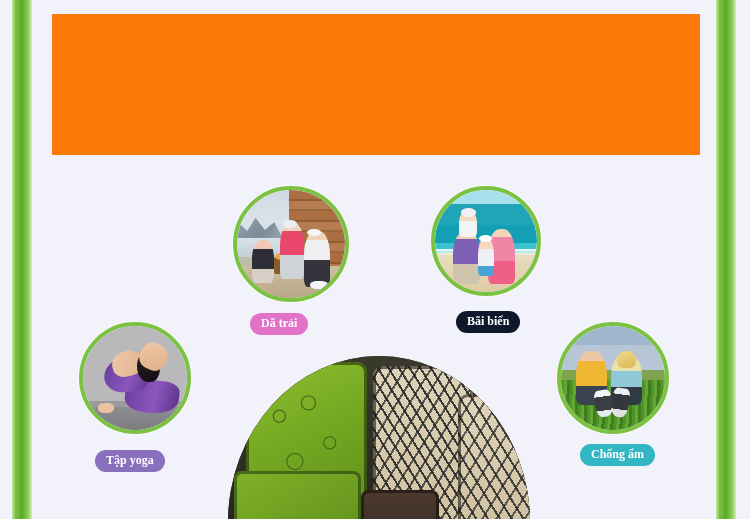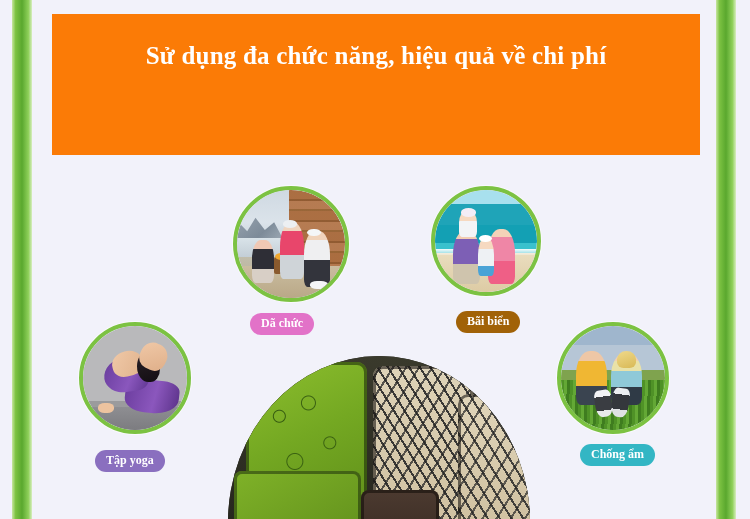--- a/index.html
+++ b/index.html
@@ -148,21 +148,21 @@
     color: #ffffff;
     font-weight: bold;
     font-size: 12px;
     padding: 4px 11px 5px;
     border-radius: 12px;
     white-space: nowrap;
     text-align: center;
     line-height: 1.1;
   }
   .badge-picnic { left: 250px; top: 313px; background: #e272c8; }
-  .badge-beach  { left: 456px; top: 311px; background: #a16207; }
+  .badge-beach  { left: 456px; top: 311px; background: #0f172a; }
   .badge-yoga   { left: 95px;  top: 450px; background: #8a6fbf; }
   .badge-damp   { left: 580px; top: 444px; background: #33b6c4; }
 
   
   .product {
     position: absolute;
     left: 228px; top: 356px;
     width: 302px; height: 163px;
     overflow: hidden;
   }
@@ -218,21 +218,20 @@
 </style>
 </head>
 <body>
 
 <div class="page">
 
   <div class="rail rail-left"></div>
   <div class="rail rail-right"></div>
 
   <div class="banner">
-    <div class="banner-line banner-line-1">Sử dụng đa chức năng, hiệu quả về chi phí</div>
   </div>
 
   <div class="circle c-picnic">
     <div class="circle-inner">
       <div class="ph ph-picnic">
         <div class="pk-mtn"></div>
         <div class="pk-water"></div>
         <div class="pk-wood"></div>
         <div class="pk-ground"></div>
         <div class="pk-table"></div>
@@ -296,18 +295,18 @@
       <div class="pr-green"></div>
       <div class="pr-green2"></div>
       <div class="pr-plaid"></div>
       <div class="pr-plaid2"></div>
       <div class="pr-dark"></div>
 
     </div>
   </div>
   <div class="watermark"></div>
 
-  <div class="badge badge-picnic">Dã chức</div>
+  <div class="badge badge-picnic">Dã trải</div>
   <div class="badge badge-beach">Bãi biển</div>
   <div class="badge badge-yoga">Tập yoga</div>
   <div class="badge badge-damp">Chống ẩm</div>
 
 </div>
 
 </body></html>

